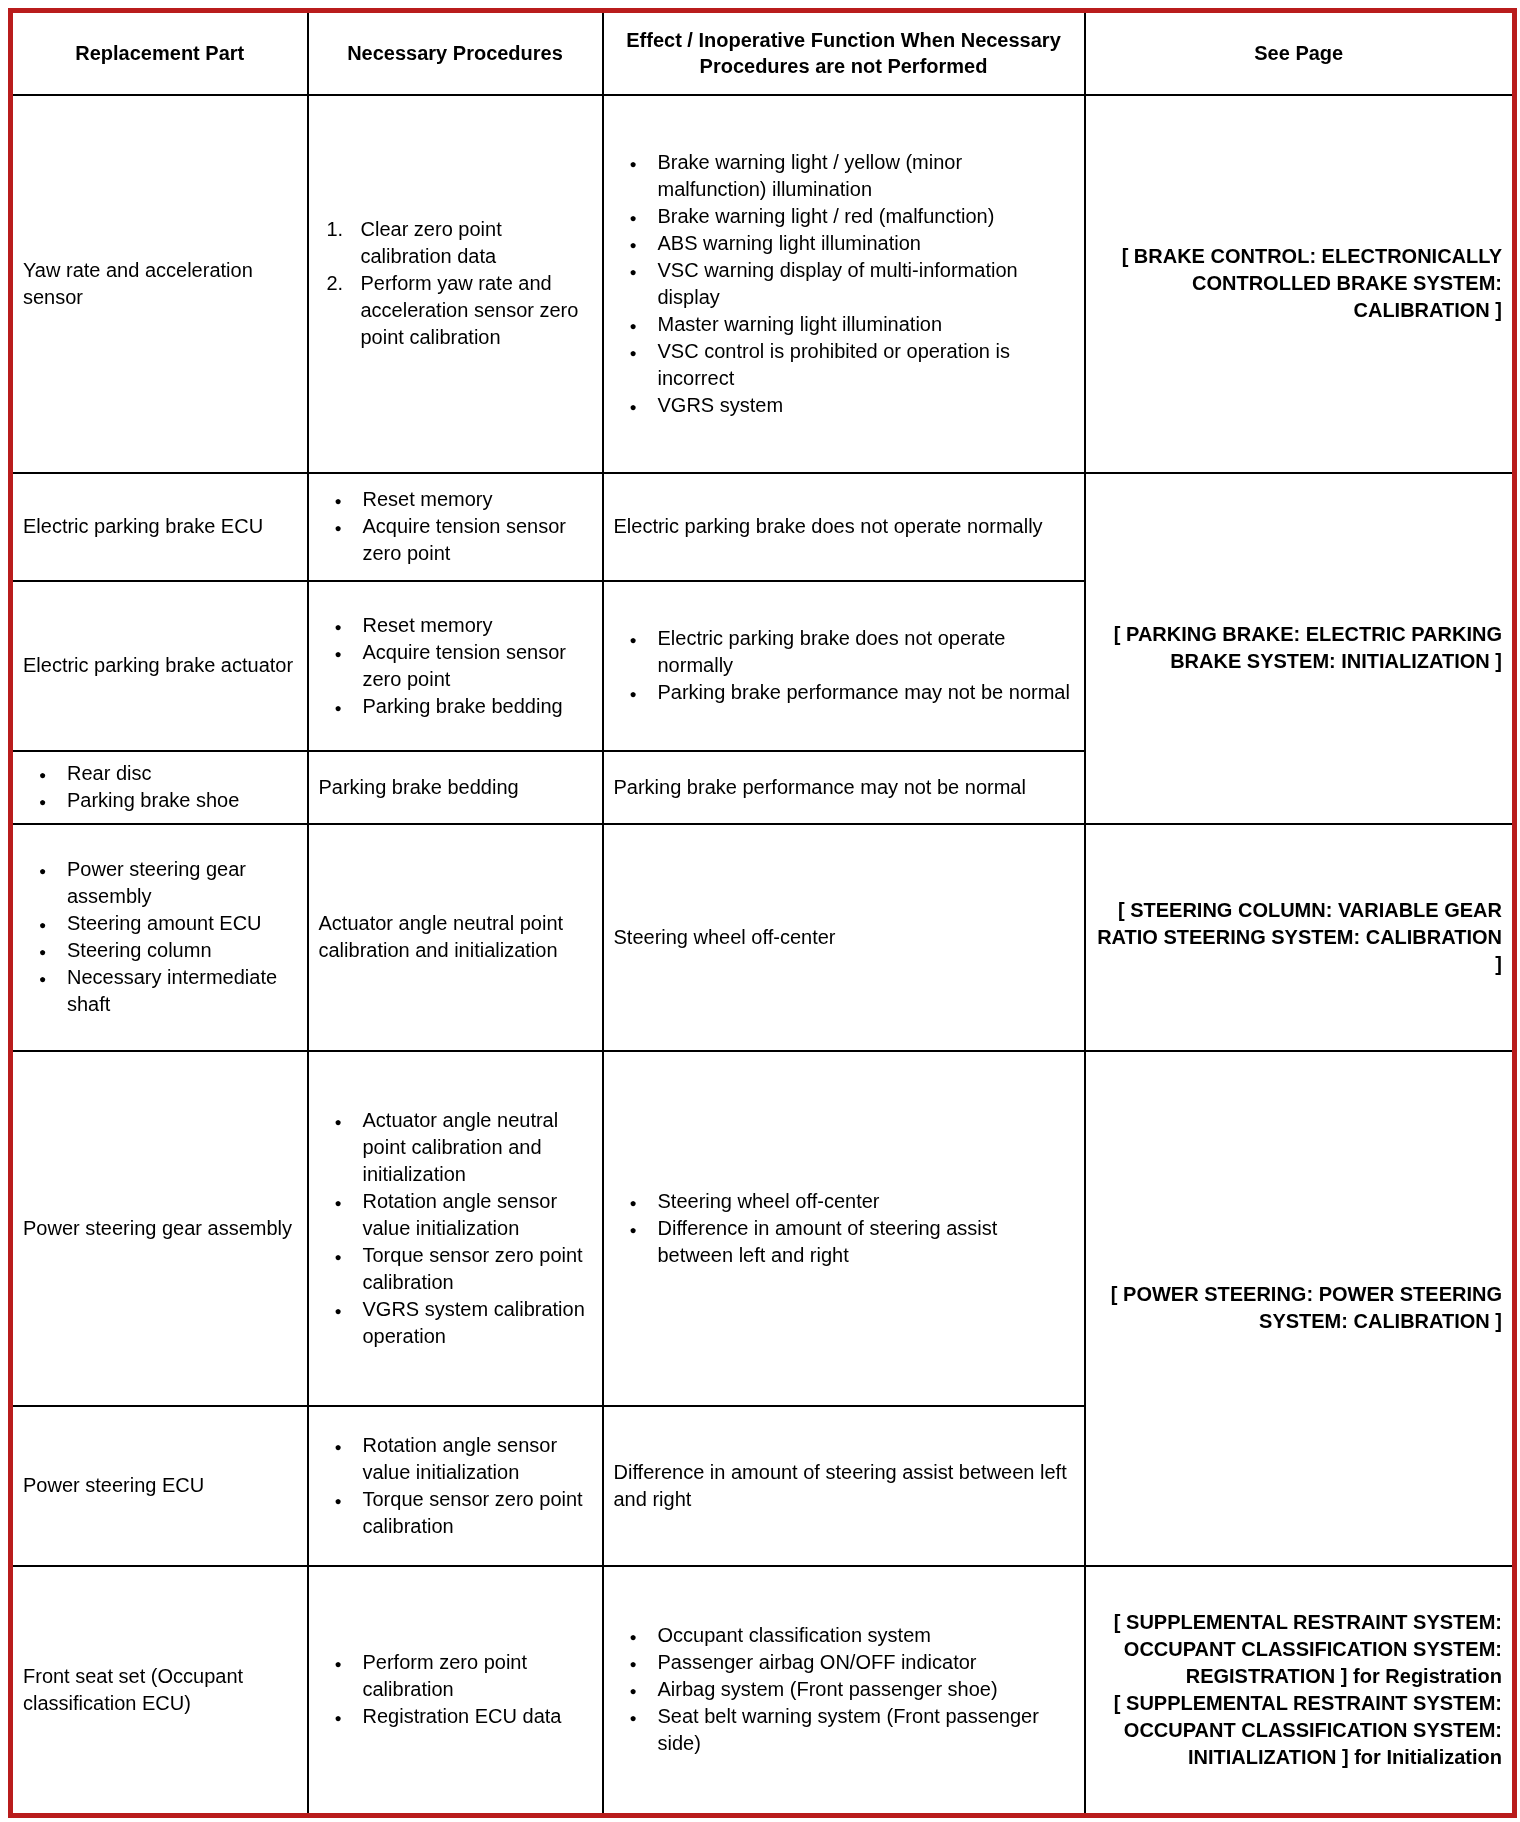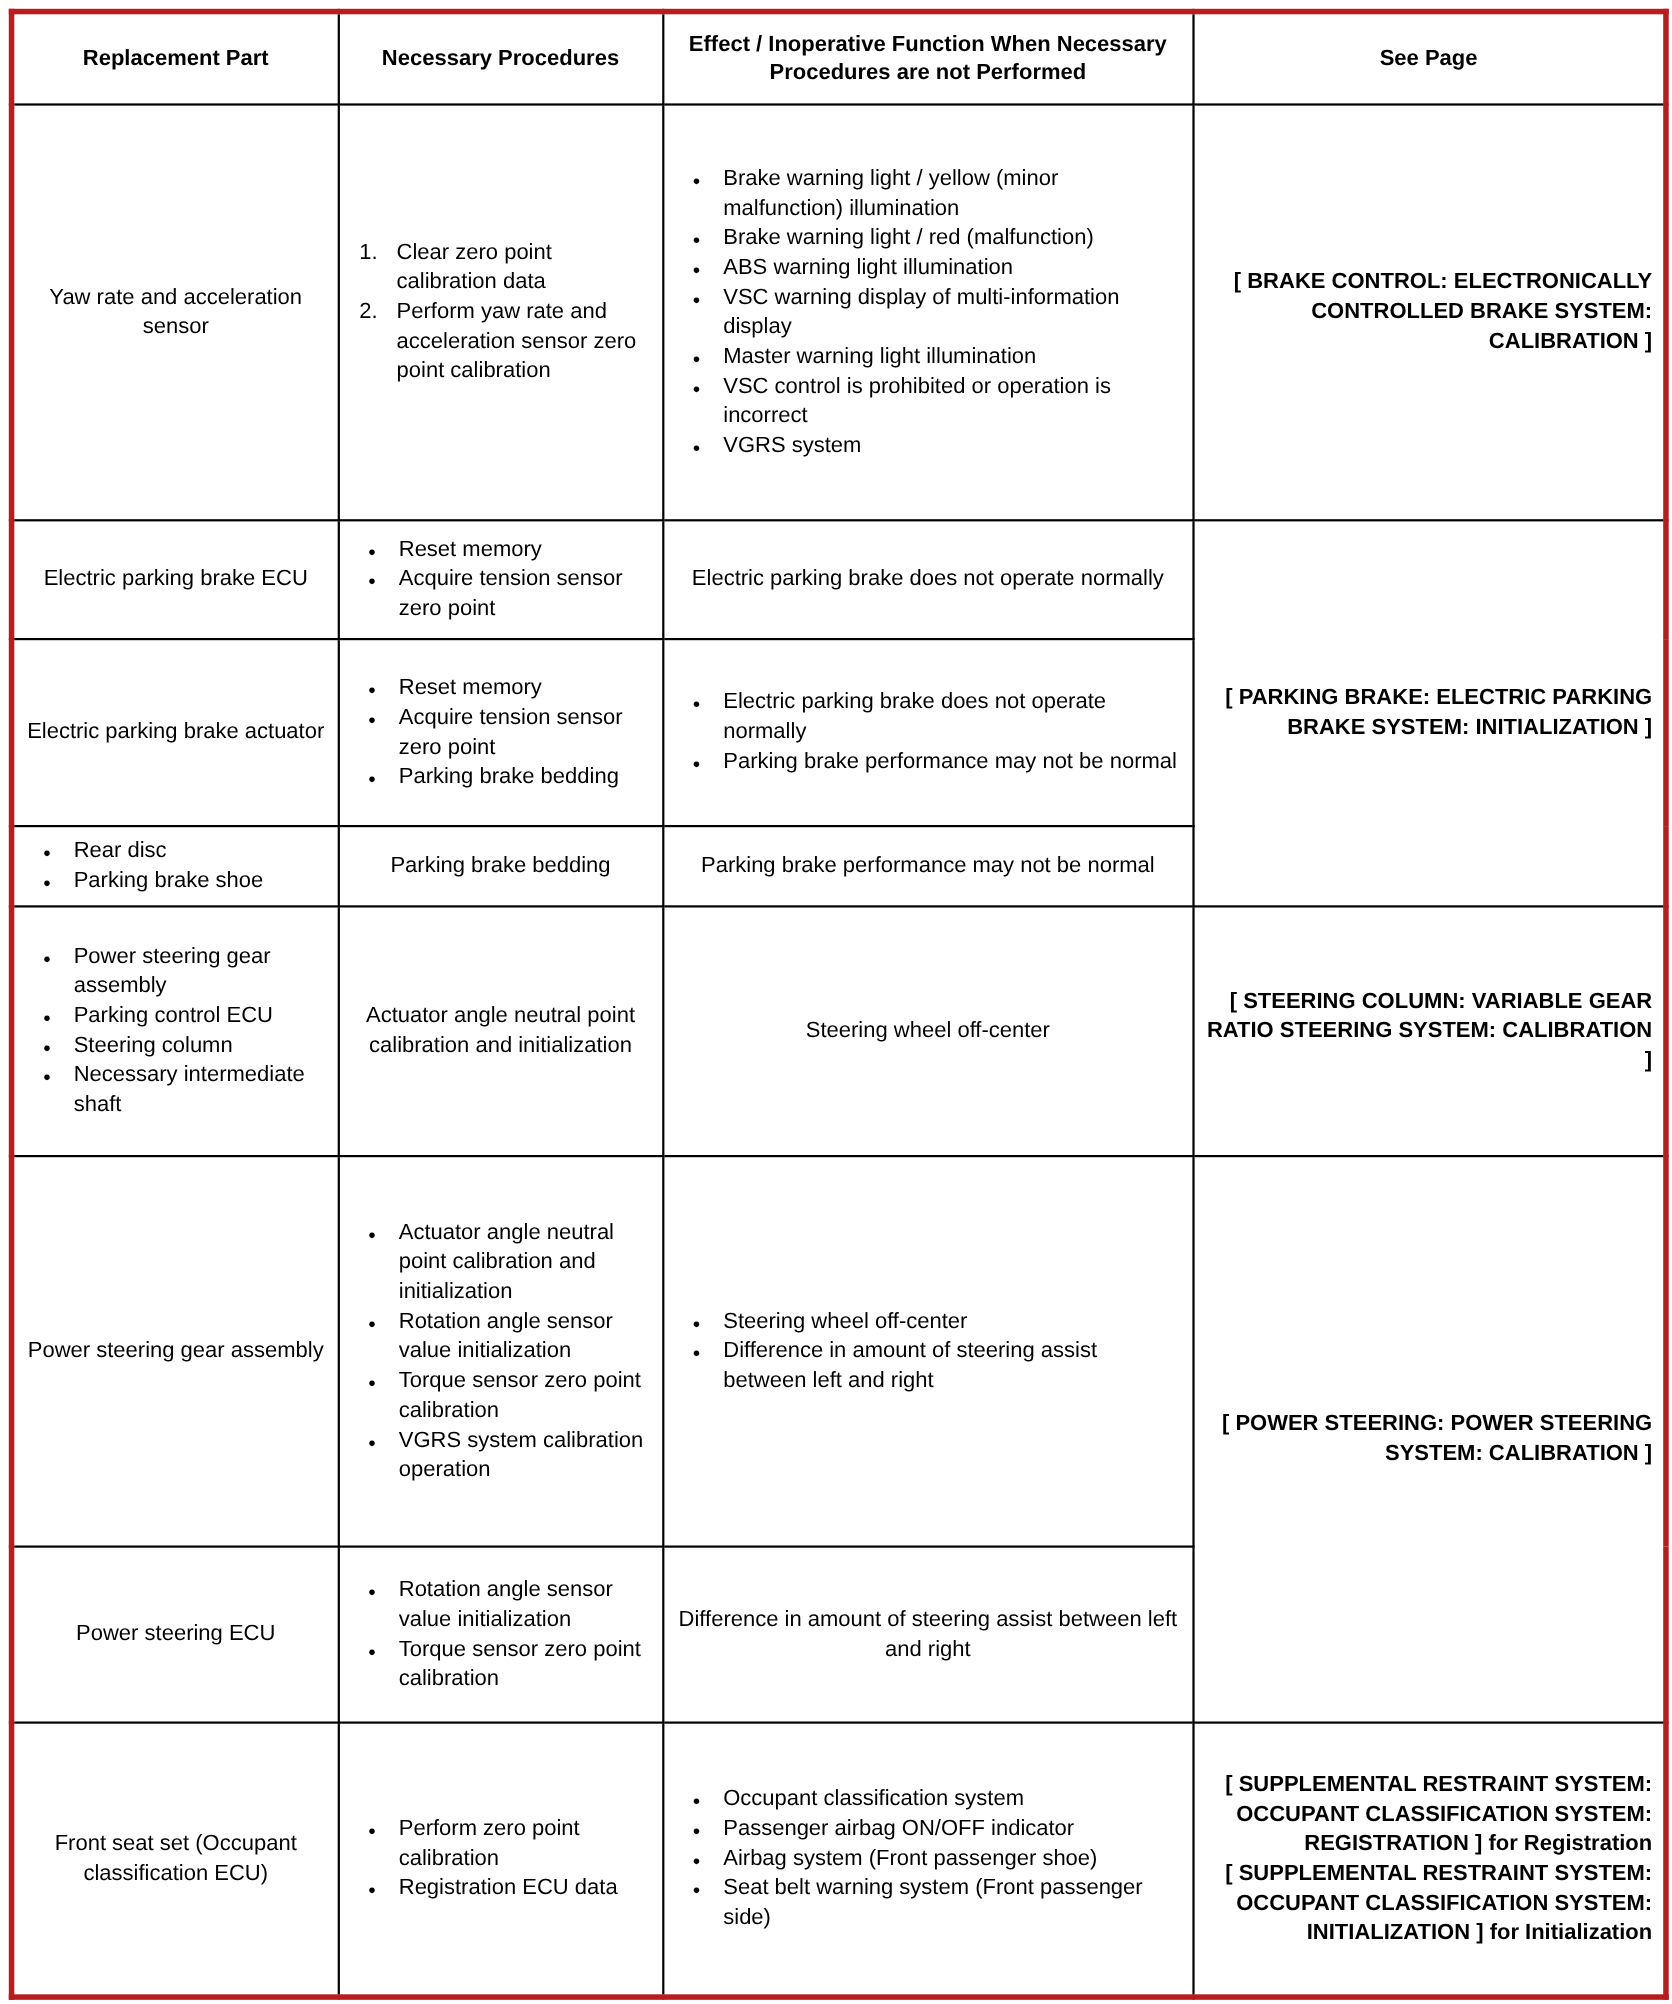--- a/index.html
+++ b/index.html
@@ -36,21 +36,21 @@
   td {
     font-size: 20px;
     line-height: 1.35;
     padding: 6px 8px;
   }
   td.col-part, td.col-proc, td.col-effect { text-align: left; }
   td.col-see {
     text-align: right;
     padding: 12px 10px;
   }
-  .cell-text { padding: 0 2px; text-align: center; }
+  .cell-text { padding: 0 2px; }
   
   .li {
     position: relative;
     padding-left: 46px;
   }
   .li .marker {
     position: absolute;
     left: 12px;
     top: 0;
   }
@@ -143,21 +143,21 @@
           <td class="col-proc">
             <div class="cell-text">Parking brake bedding</div>
           </td>
           <td class="col-effect">
             <div class="cell-text">Parking brake performance may not be normal</div>
           </td>
         </tr>
         <tr style="height: 227px;">
           <td class="col-part">
             <div class="li dot"><span class="marker">●</span><span class="li-text">Power steering gear assembly</span></div>
-            <div class="li dot"><span class="marker">●</span><span class="li-text">Parking control ECU</span></div>
+            <div class="li dot"><span class="marker">●</span><span class="li-text">Steering amount ECU</span></div>
             <div class="li dot"><span class="marker">●</span><span class="li-text">Steering column</span></div>
             <div class="li dot"><span class="marker">●</span><span class="li-text">Necessary intermediate shaft</span></div>
           </td>
           <td class="col-proc">
             <div class="cell-text">Actuator angle neutral point calibration and initialization</div>
           </td>
           <td class="col-effect">
             <div class="cell-text">Steering wheel off-center</div>
           </td>
           <td class="col-see">

